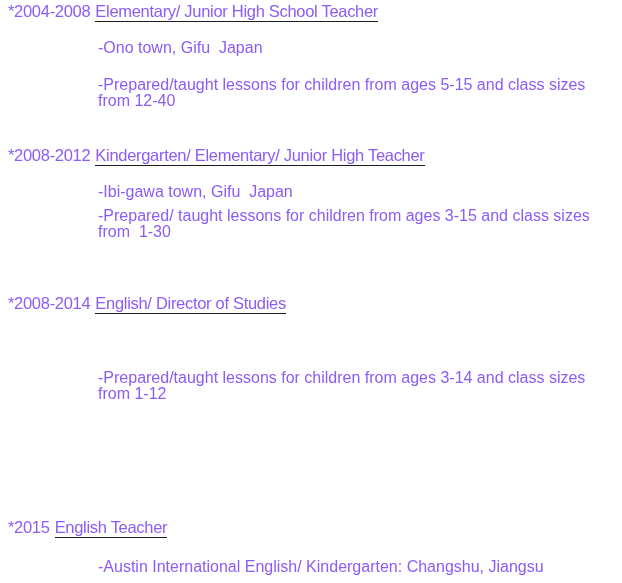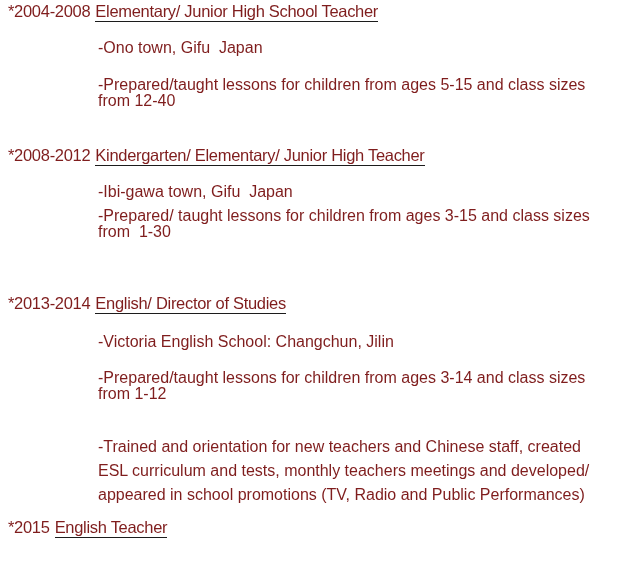--- a/index.html
+++ b/index.html
@@ -6,21 +6,21 @@
     margin: 0;
     padding: 0;
     background: #ffffff;
   }
   .doc {
     position: relative;
     width: 603px;
     height: 583px;
     background: #ffffff;
     font-family: "Liberation Sans", sans-serif;
-    color: #7f1d1d;
+    color: #8b5cf6;
     overflow: hidden;
   }
   .line {
     position: absolute;
     white-space: pre-wrap;
   }
   .heading {
     left: 8px;
     font-size: 16.5px;
     line-height: 20px;
@@ -49,20 +49,19 @@
 <div class="doc">
 
   <div class="line heading" style="top:1px"><span class="period">*2004-2008</span><span class="title">Elementary/ Junior High School Teacher</span></div>
   <div class="line detail" style="top:40px">-Ono town, Gifu  Japan</div>
   <div class="line detail" style="top:77px">-Prepared/taught lessons for children from ages 5-15 and class sizes from 12-40</div>
 
   <div class="line heading" style="top:145px"><span class="period">*2008-2012</span><span class="title">Kindergarten/ Elementary/ Junior High Teacher</span></div>
   <div class="line detail" style="top:184px">-Ibi-gawa town, Gifu  Japan</div>
   <div class="line detail" style="top:208px">-Prepared/ taught lessons for children from ages 3-15 and class sizes from  1-30</div>
 
-  <div class="line heading" style="top:293px"><span class="period">*2013-2014</span><span class="title">English/ Director of Studies</span></div>
-  <div class="line detail" style="top:334px">-Victoria English School: Changchun, Jilin</div>
+  <div class="line heading" style="top:293px"><span class="period">*2008-2014</span><span class="title">English/ Director of Studies</span></div>
   <div class="line detail" style="top:370px">-Prepared/taught lessons for children from ages 3-14 and class sizes from 1-12</div>
-  <div class="line detail para" style="top:435px">-Trained and orientation for new teachers and Chinese staff, created ESL curriculum and tests, monthly teachers meetings and developed/ appeared in school promotions (TV, Radio and Public Performances)</div>
 
   <div class="line heading" style="top:517px"><span class="period">*2015</span><span class="title">English Teacher</span></div>
+  <div class="line detail" style="top:559px">-Austin International English/ Kindergarten: Changshu, Jiangsu</div>
 
 </div>
 
 </body></html>

